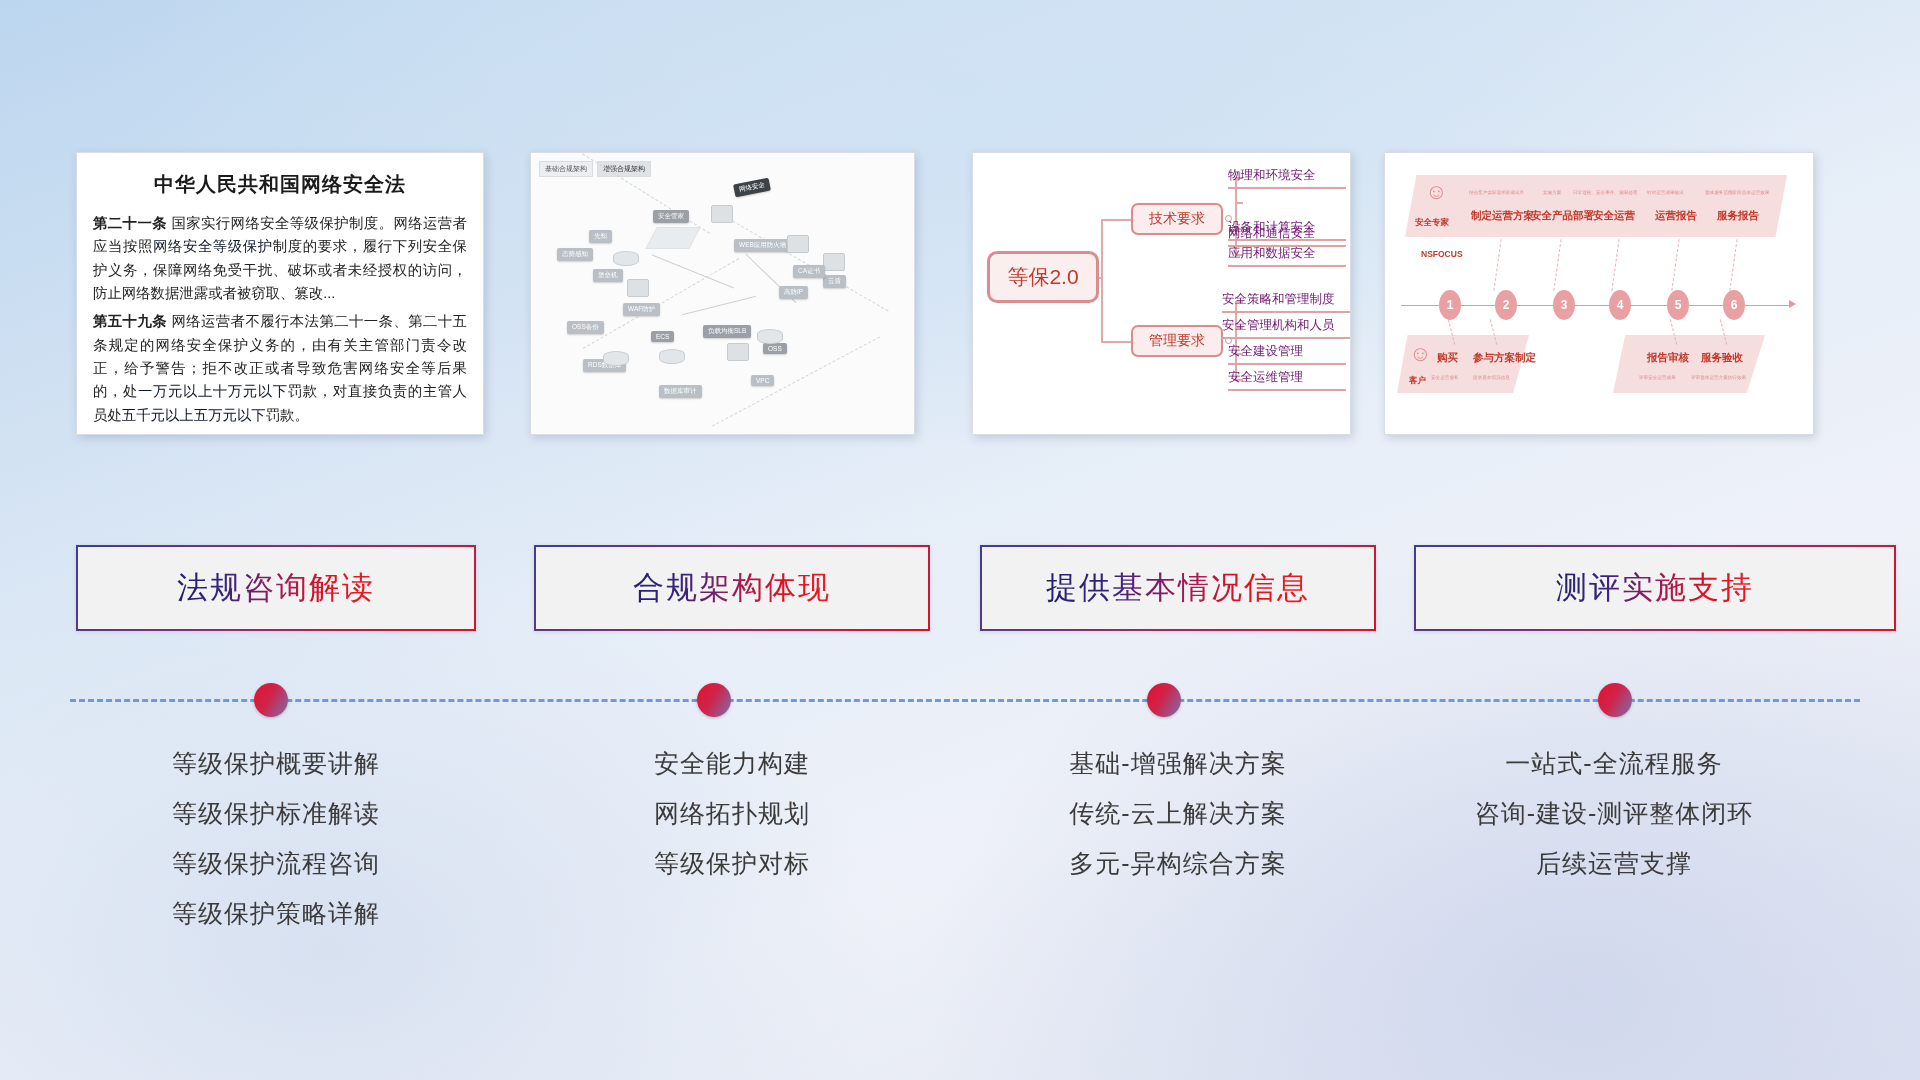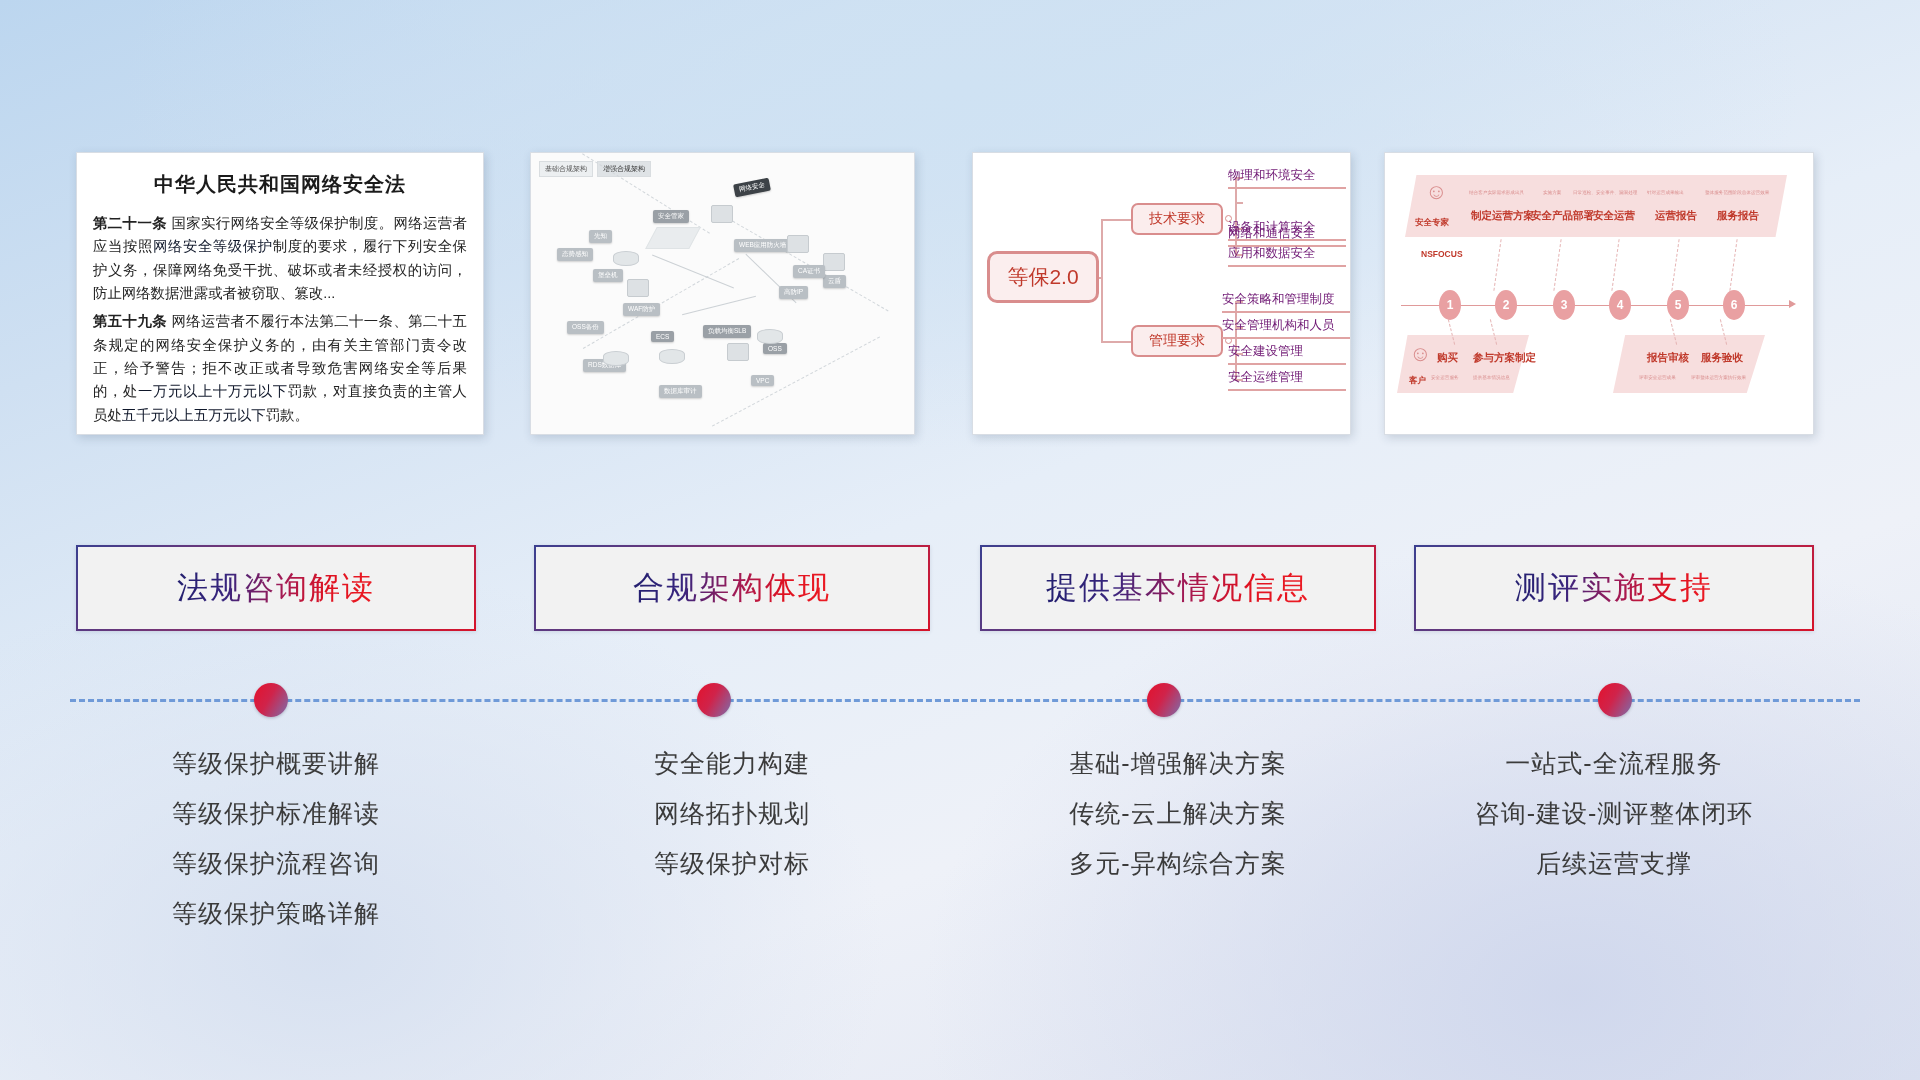--- a/index.html
+++ b/index.html
@@ -140,21 +140,21 @@
     box-shadow: 0 1px 4px rgba(30,50,80,0.12);
   }
   .headline span {
     font-size: 31px; font-weight: 500; letter-spacing: 2px;
     background: linear-gradient(100deg, #221f6e 0%, #38257e 26%, #a01a56 52%, #e01220 76%, #ed1c24 100%);
     -webkit-background-clip: text; background-clip: text; color: transparent;
   }
   #hl-1 { left: 76px;   width: 400px; }
   #hl-2 { left: 534px;  width: 396px; }
   #hl-3 { left: 980px;  width: 396px; }
-  #hl-4 { left: 1414px; width: 400px; }
+  #hl-4 { left: 1414px; width: 482px; }
 
   
   .timeline { position: absolute; left: 0; top: 665px; width: 1920px; height: 70px; }
   .tl-line {
     position: absolute; left: 70px; top: 34px; width: 1790px; height: 0;
     border-top: 3px dashed #6f9ad8;
   }
   .tl-dot {
     position: absolute; top: 18px; width: 34px; height: 34px; border-radius: 50%;
     background: linear-gradient(120deg, #e4112c 0%, #d0234a 45%, #7b6fae 100%);

